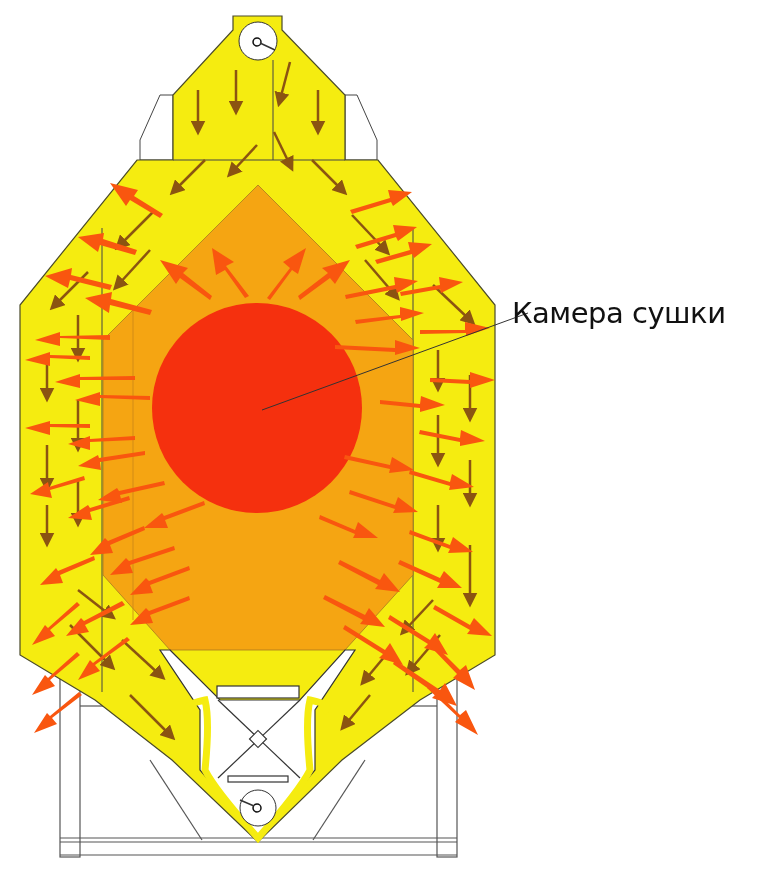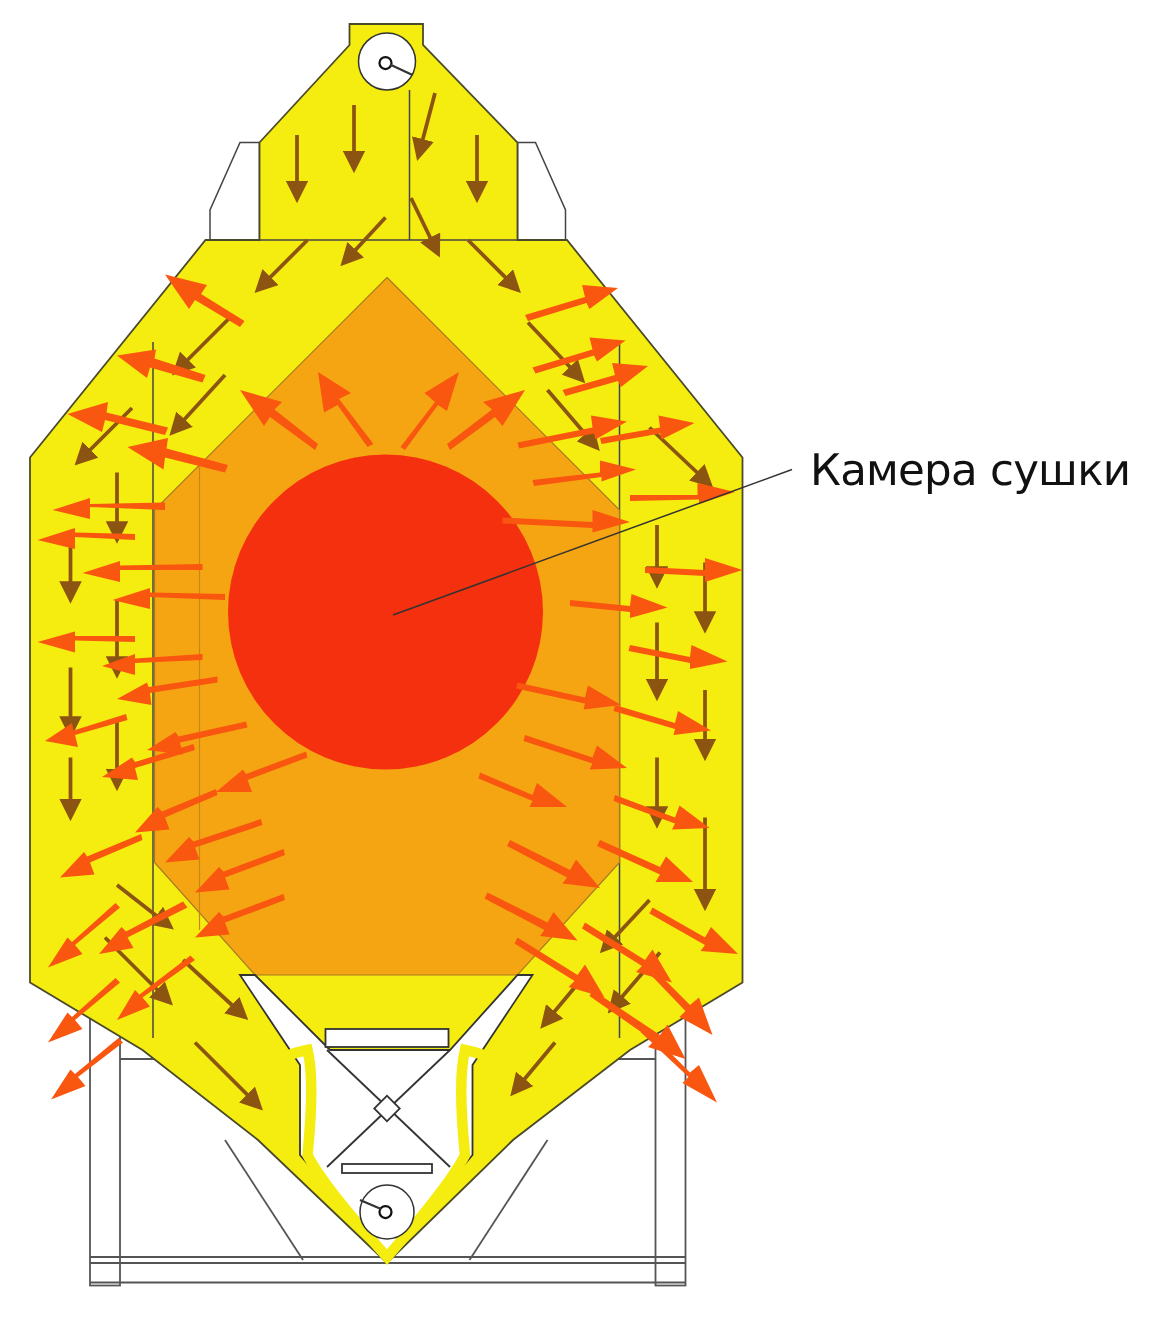--- a/index.html
+++ b/index.html
@@ -1,18 +1,18 @@
 <!DOCTYPE html>
 <html><head>
 <meta charset="utf-8">
 <style>
   html, body { margin: 0; padding: 0; background: #ffffff; }
   body { width: 768px; height: 884px; position: relative; overflow: hidden; font-family: "DejaVu Sans", sans-serif; }
   #diagram { position: absolute; left: 0; top: 0; width: 768px; height: 884px; }
-  .label { position: absolute; left: 540px; top: 296px; font-size: 29px; color: #111111; white-space: nowrap; font-family: "DejaVu Sans", sans-serif; letter-spacing: -0.5px; }
+  .label { position: absolute; left: 512px; top: 296px; font-size: 29px; color: #111111; white-space: nowrap; font-family: "DejaVu Sans", sans-serif; letter-spacing: -0.5px; }
 </style>
 </head>
 <body>
 
 <svg id="diagram" viewBox="0 0 768 884" xmlns="http://www.w3.org/2000/svg">
   <defs>
     <marker id="brownHead" markerWidth="6" markerHeight="6" refX="3" refY="3" orient="auto" markerUnits="strokeWidth">
       <path d="M0,0 L6,3 L0,6 Z" fill="#8b5411"></path>
     </marker>
     <linearGradient id="hotFade" x1="0" y1="0" x2="1" y2="0">

